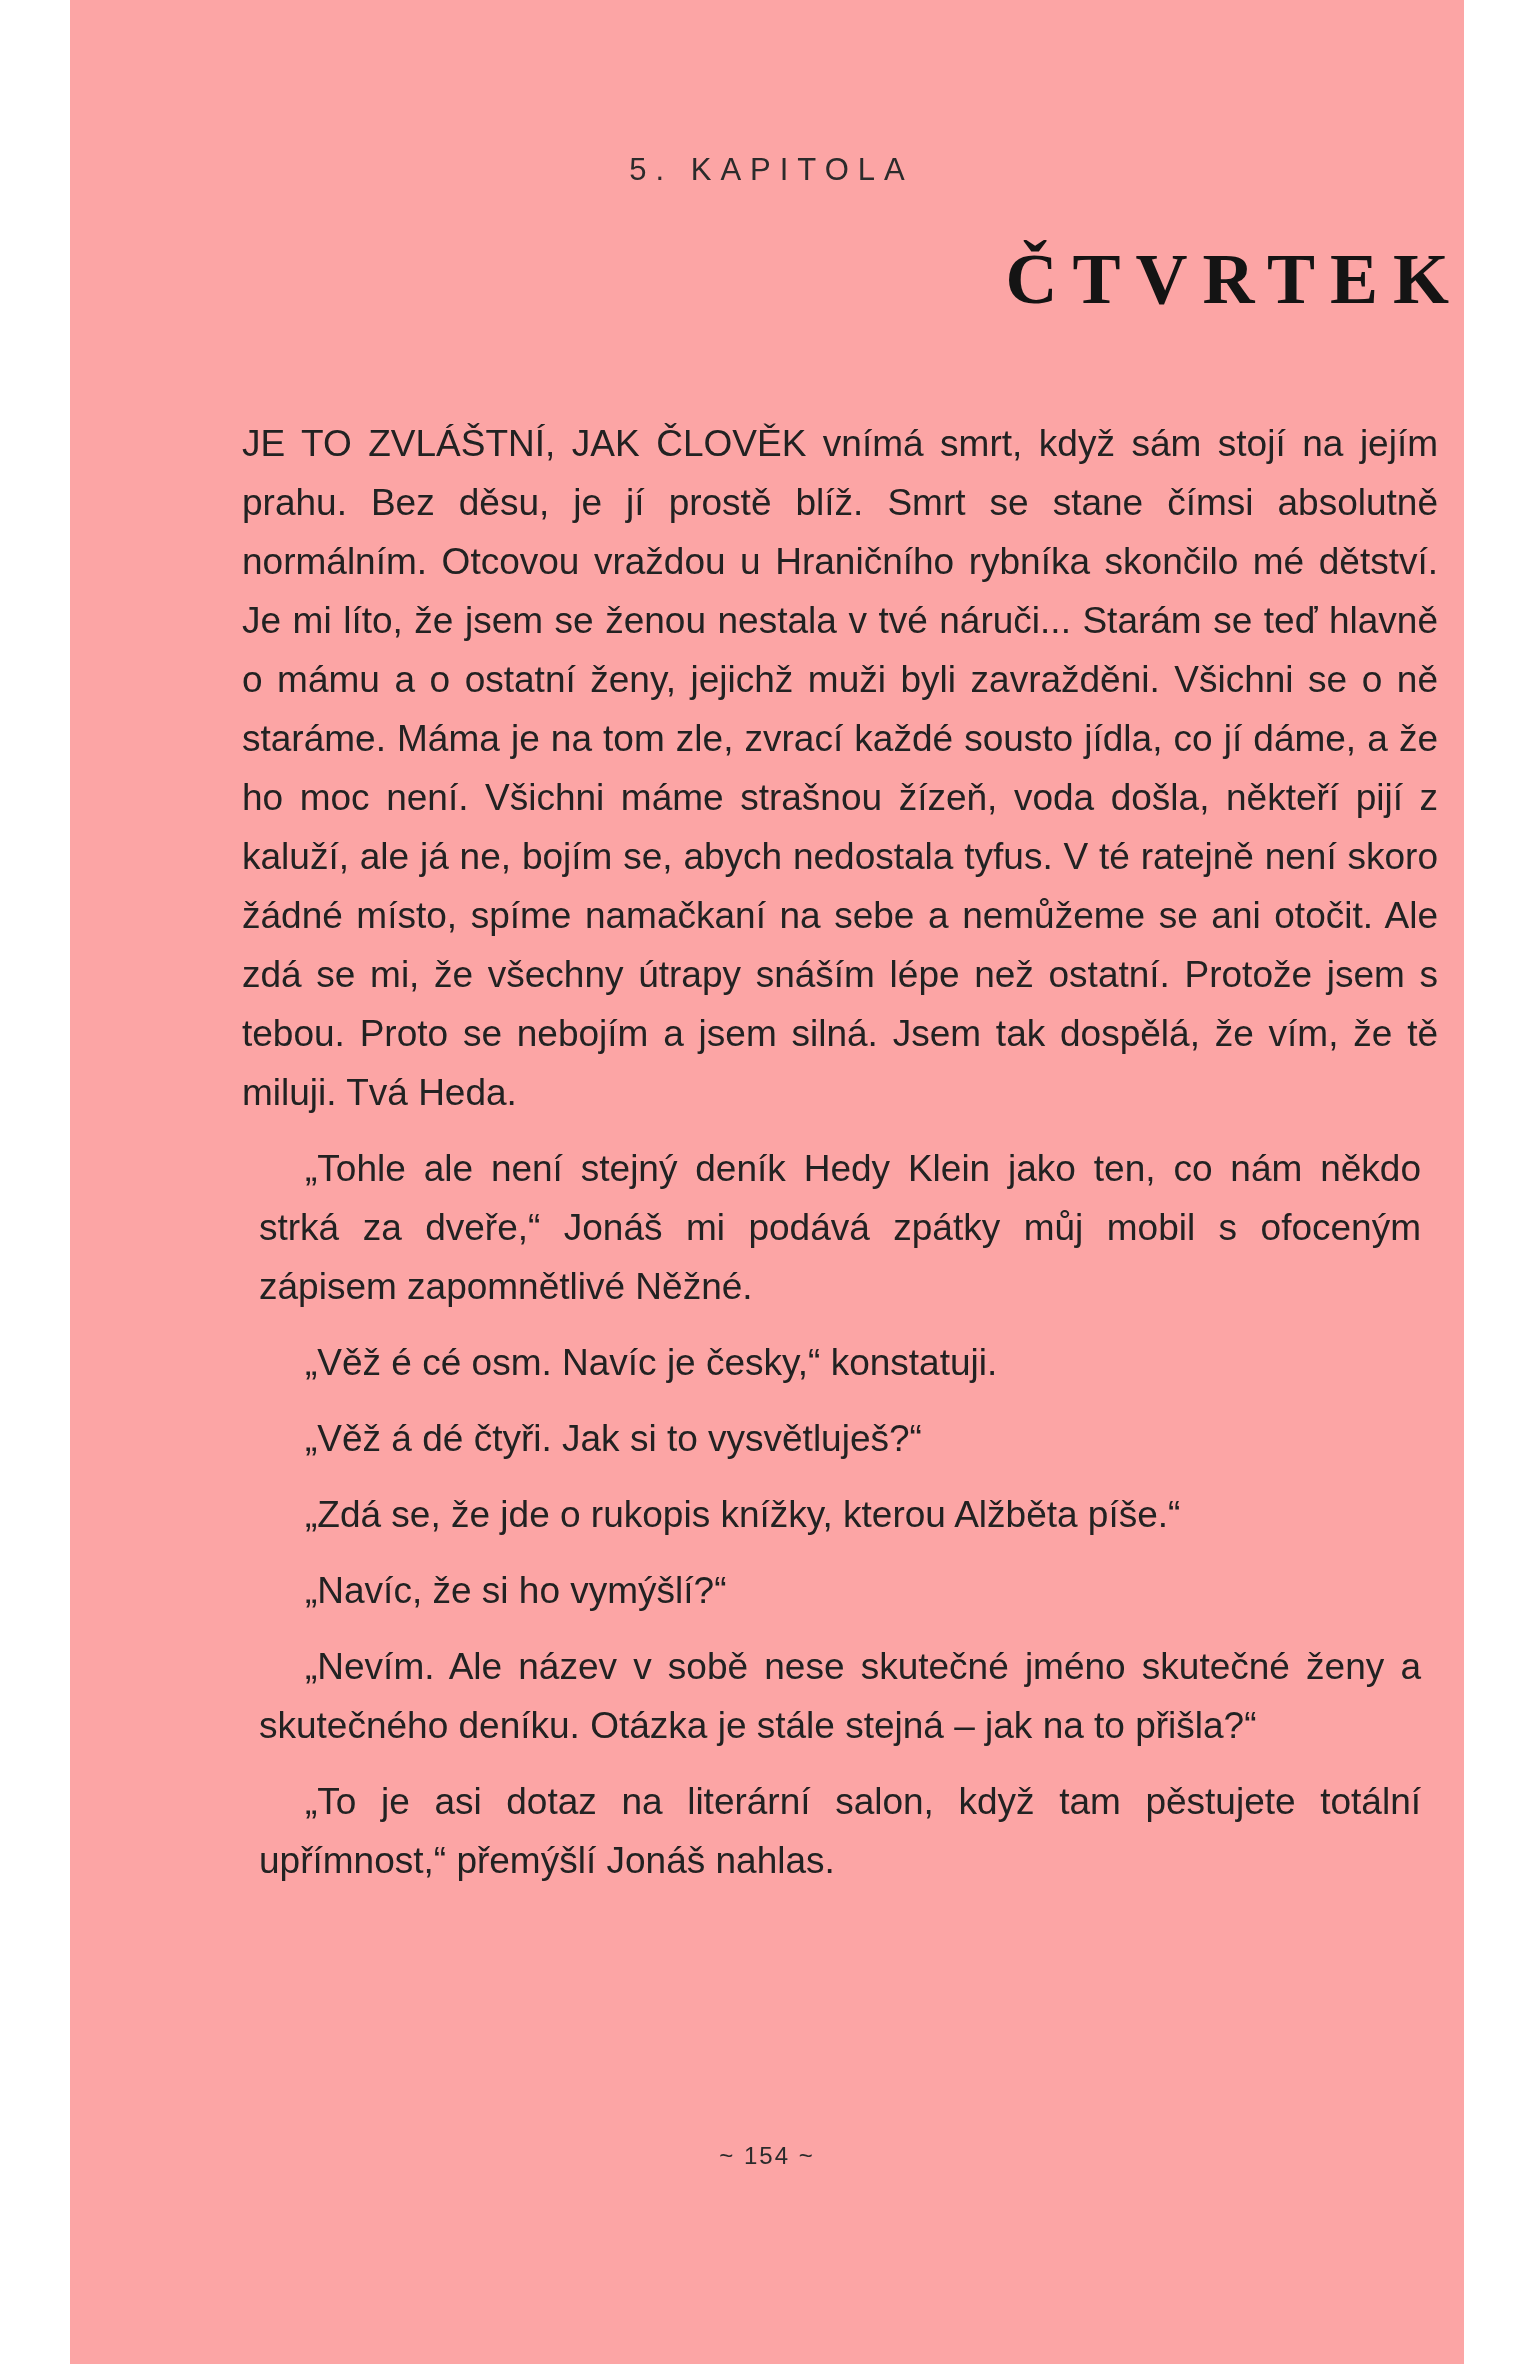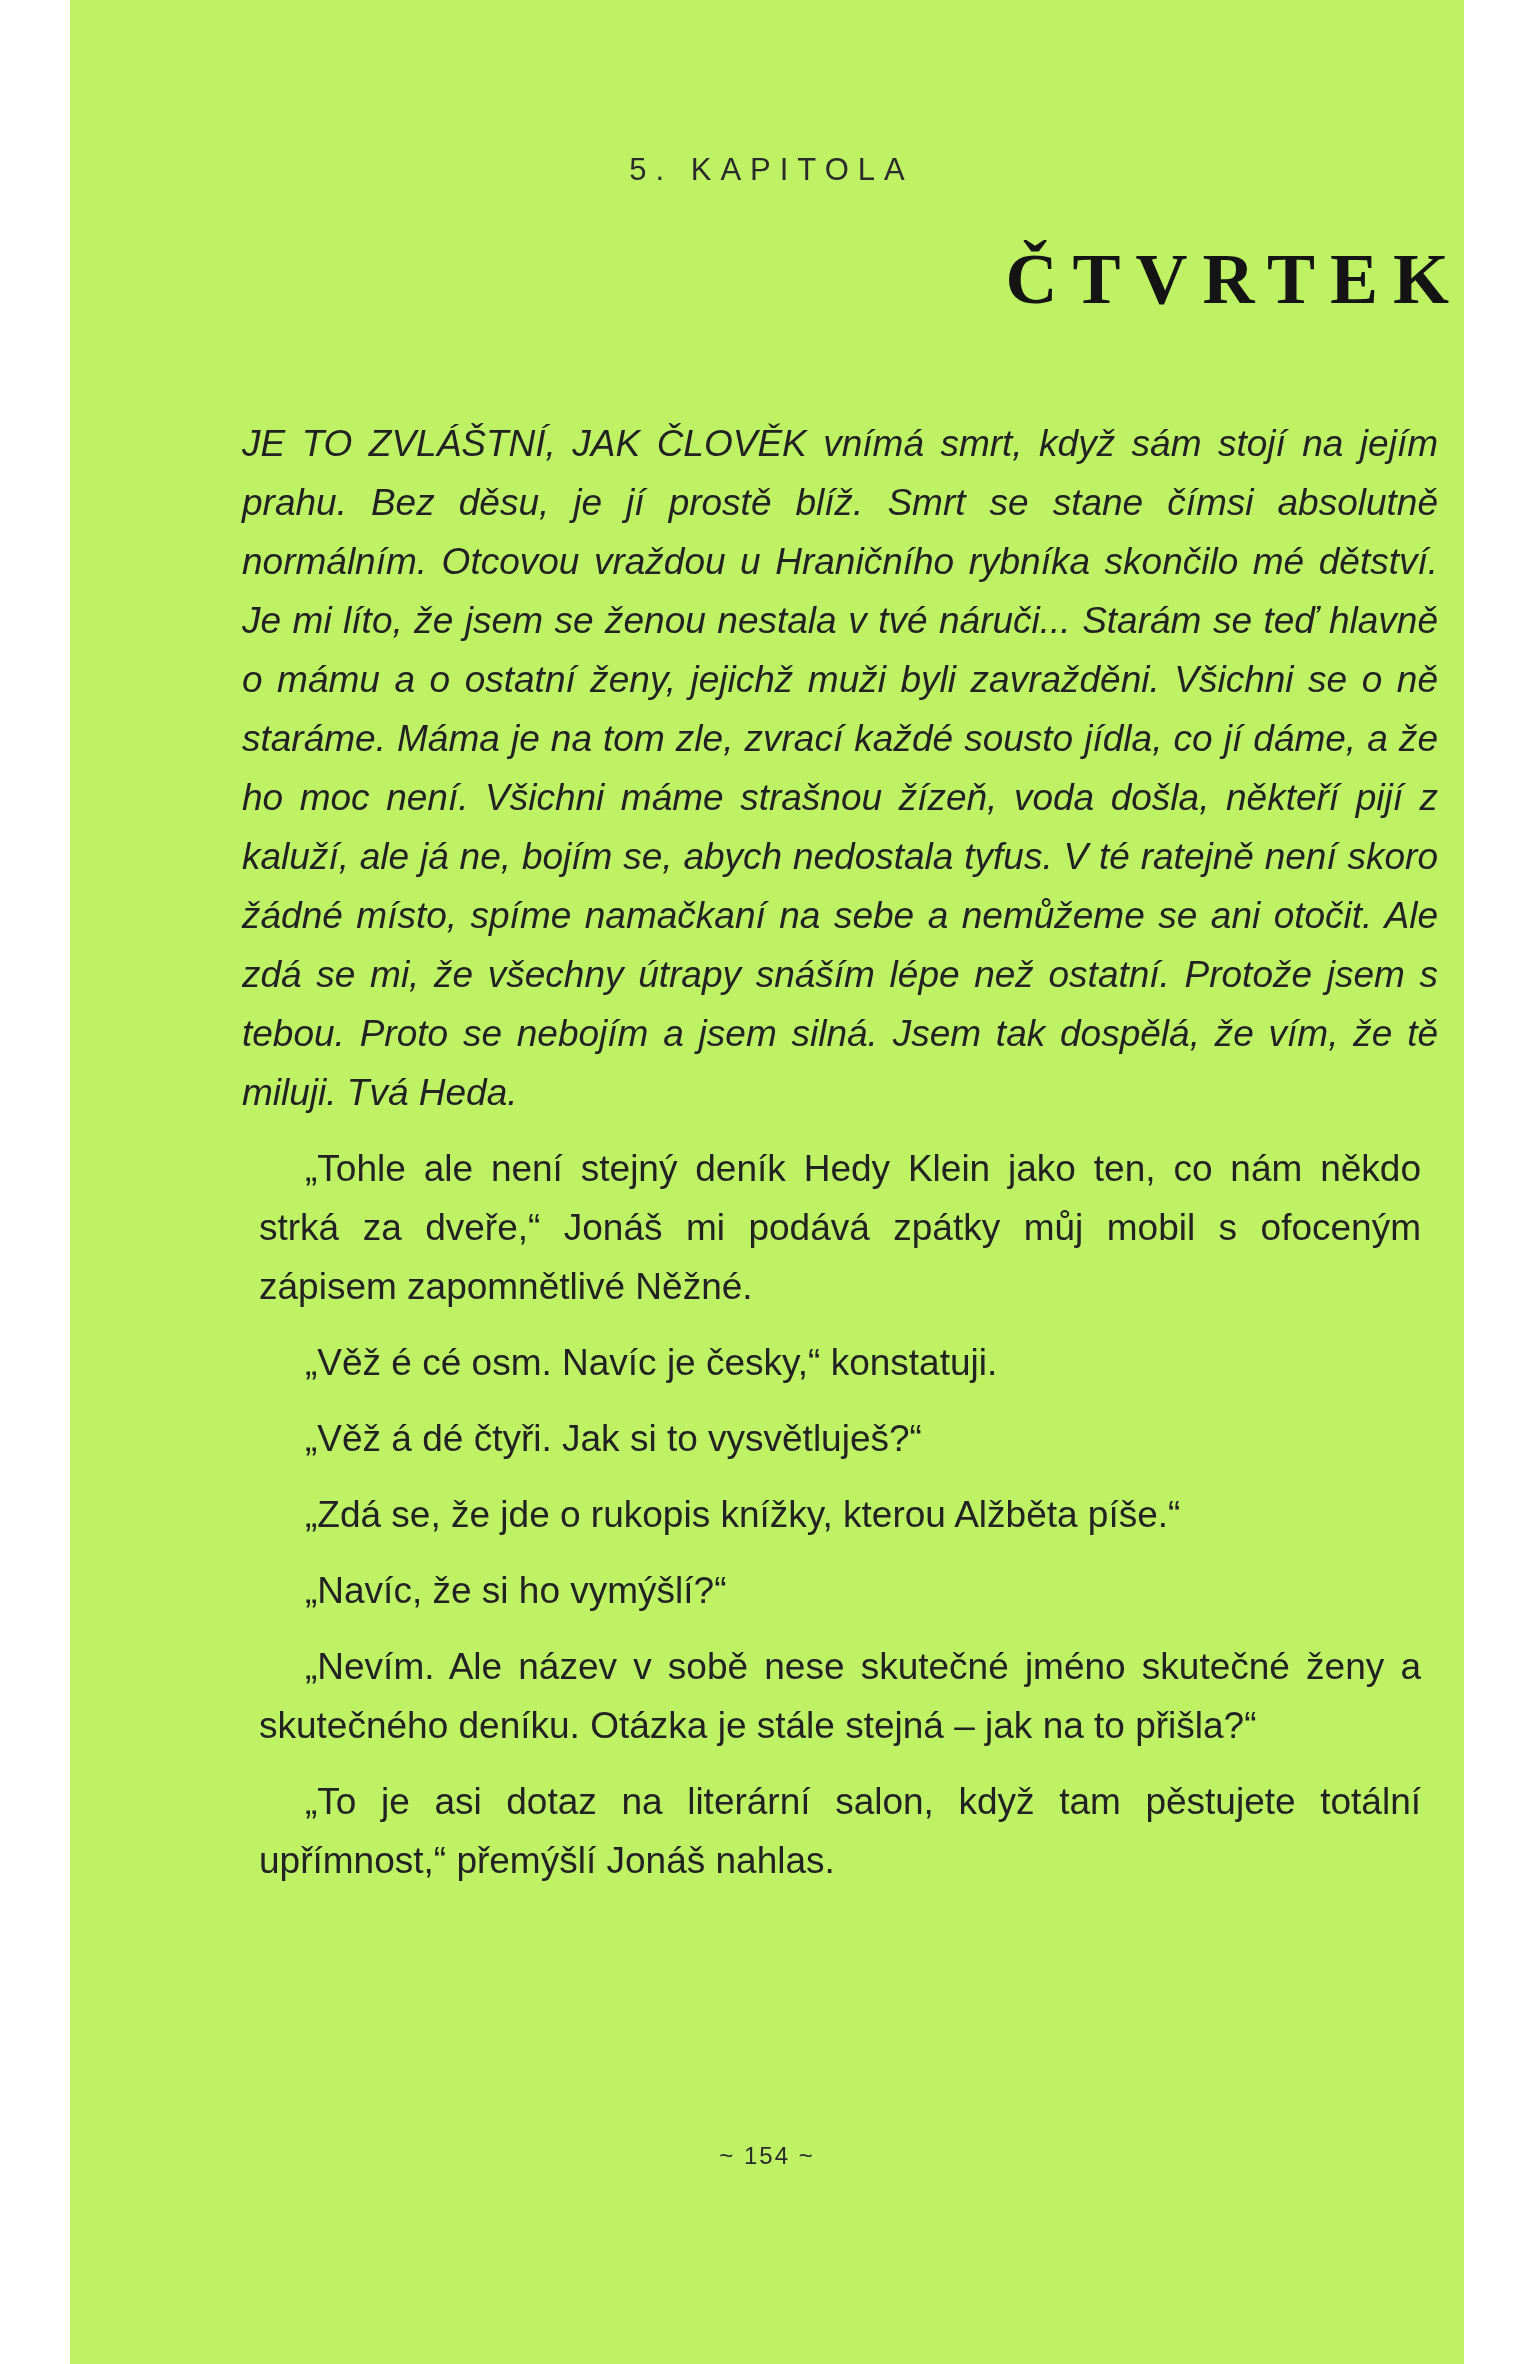--- a/index.html
+++ b/index.html
@@ -5,21 +5,21 @@
   html, body {
     margin: 0;
     padding: 0;
     background: #ffffff;
   }
   .page {
     position: relative;
     width: 1394px;
     height: 2364px;
     margin: 0 auto;
-    background: #bef264;
+    background: #fca5a5;
     color: #1e1e1e;
     font-family: "Liberation Sans", sans-serif;
     box-sizing: border-box;
     overflow: hidden;
   }
   .chapter-label {
     position: absolute;
     top: 152px;
     left: 0;
     right: 0;
@@ -49,21 +49,20 @@
     top: 414px;
     left: 172px;
     width: 1196px;
     font-size: 37px;
     line-height: 59px;
     text-align: justify;
     color: #222222;
   }
   .letter-paragraph {
     margin: 0;
-    font-style: italic;
   }
   .dialog-paragraph {
     margin: 17px;
     text-indent: 46px;
   }
   .page-number {
     position: absolute;
     top: 2142px;
     left: 0;
     right: 0;

